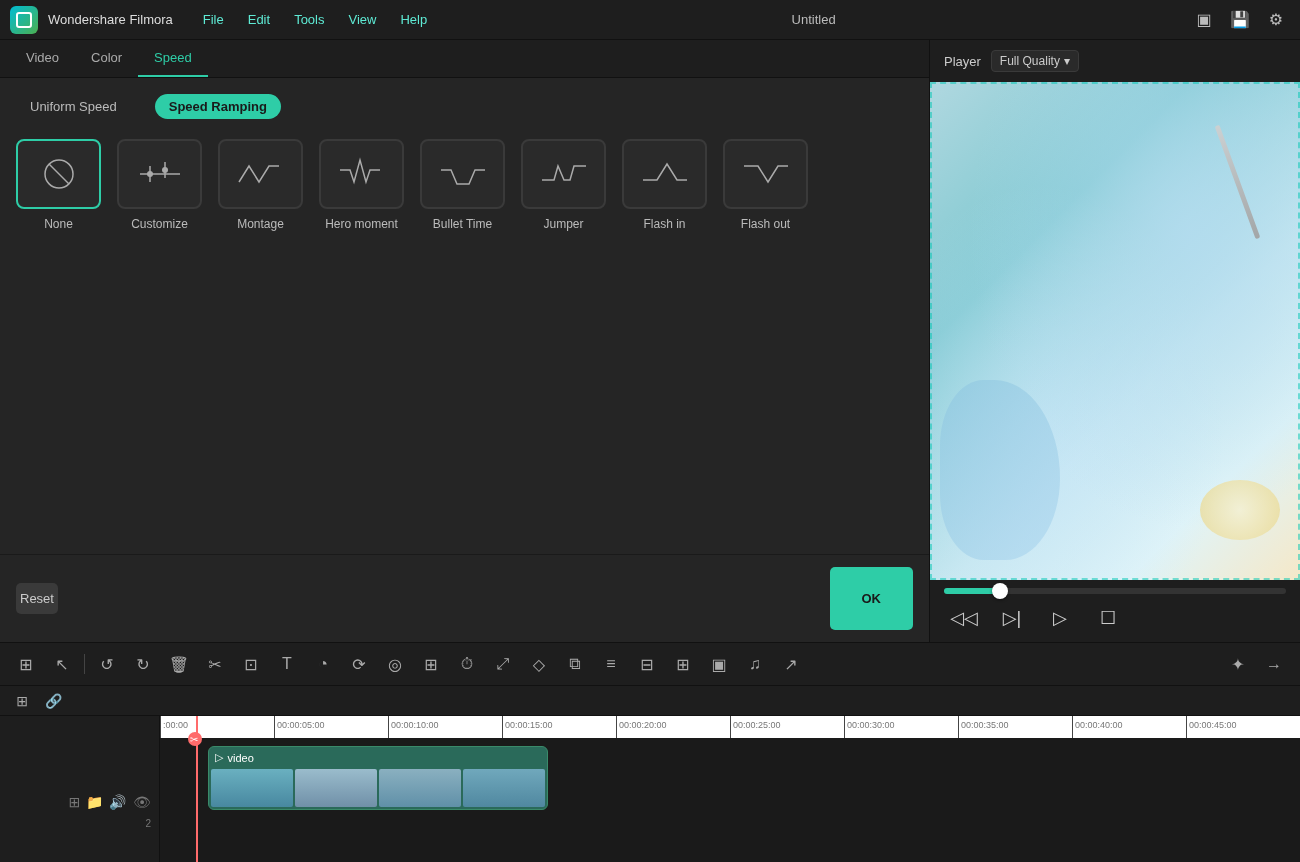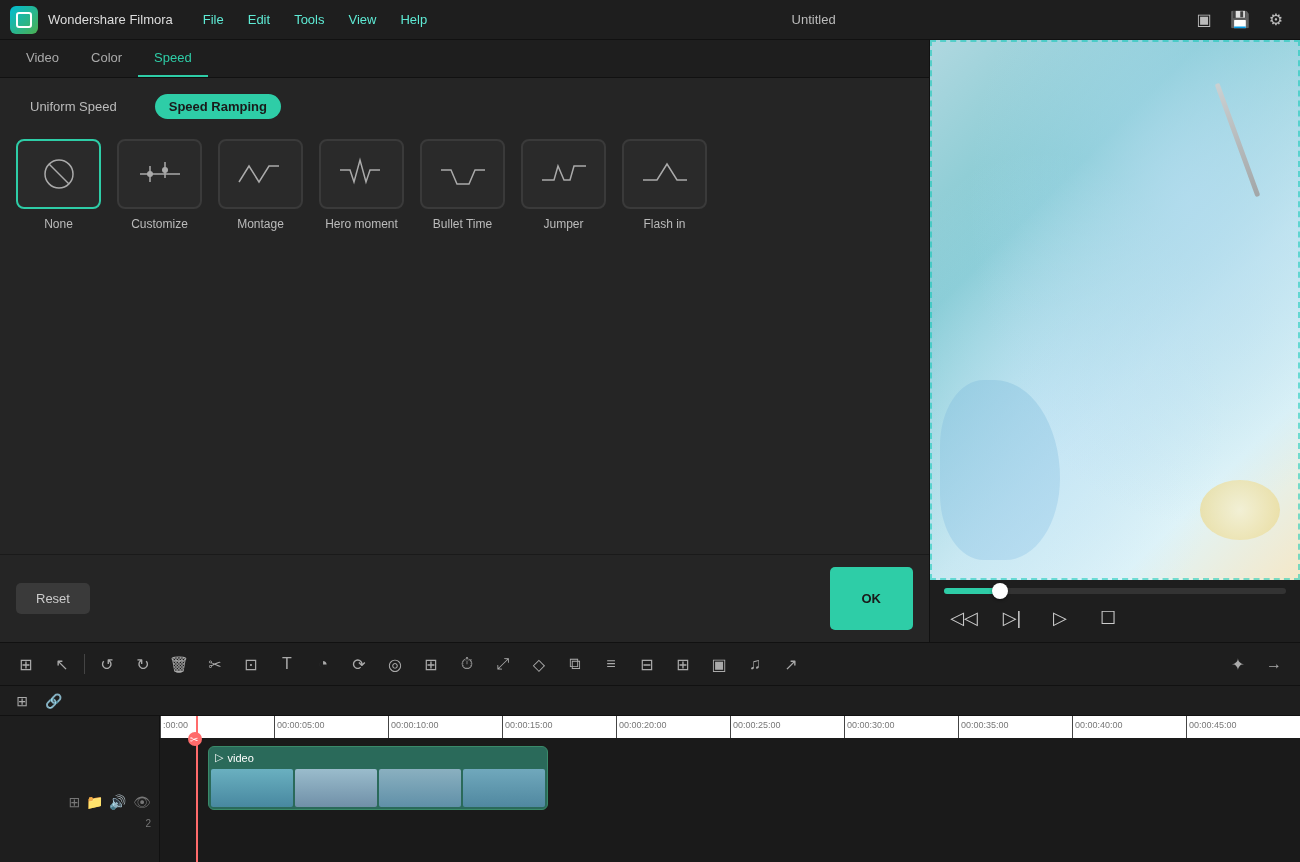--- a/index.html
+++ b/index.html
@@ -179,21 +179,21 @@
       display: flex;
       justify-content: space-between;
       align-items: center;
       padding: 12px 16px;
       border-top: 1px solid #1a1a1a;
     }
     .btn-reset {
       background: #3a3a3a;
       color: #ccc;
       border: none;
-      padding: 8px 20px;
+      padding: 8px 4px;
       border-radius: 5px;
       cursor: pointer;
       font-size: 13px;
     }
     .btn-ok {
       background: #2ecda7;
       color: #1a1a1a;
       border: none;
       padding: 24px 32px;
       border-radius: 5px;
@@ -613,31 +613,46 @@
 
         <div class="preset-item">
           <div class="preset-thumb">
             <svg viewBox="0 0 60 44">
               <polyline points="8,28 22,28 32,12 42,28 52,28" stroke="#aaa" stroke-width="1.5" fill="none"></polyline>
             </svg>
           </div>
           <span class="preset-label">Flash in</span>
         </div>
 
+        <div class="preset-item">
+          <div class="preset-thumb">
+            <svg viewBox="0 0 60 44">
+              <polyline points="8,14 22,14 32,30 42,14 52,14" stroke="#aaa" stroke-width="1.5" fill="none"></polyline>
+            </svg>
+          </div>
+          <span class="preset-label">Flash out</span>
+        </div>
 
       </div>
     </div>
 
     <div class="panel-footer">
       <button class="btn-reset">Reset</button>
       <button class="btn-ok">OK</button>
     </div>
   </div>
 
   <div class="right-panel">
+    <div class="player-header">
+      <span class="player-label">Player</span>
+      <div class="quality-select">
+        <span>Full Quality</span>
+        <span>▾</span>
+      </div>
+    </div>
     <div class="player-video">
       <div class="player-video-content">
         <div class="video-overlay"></div>
         <div class="video-glove"></div>
         <div class="video-jewelry"></div>
         <div class="video-stick"></div>
         <div class="dashed-border"></div>
       </div>
     </div>
     <div class="player-controls">

